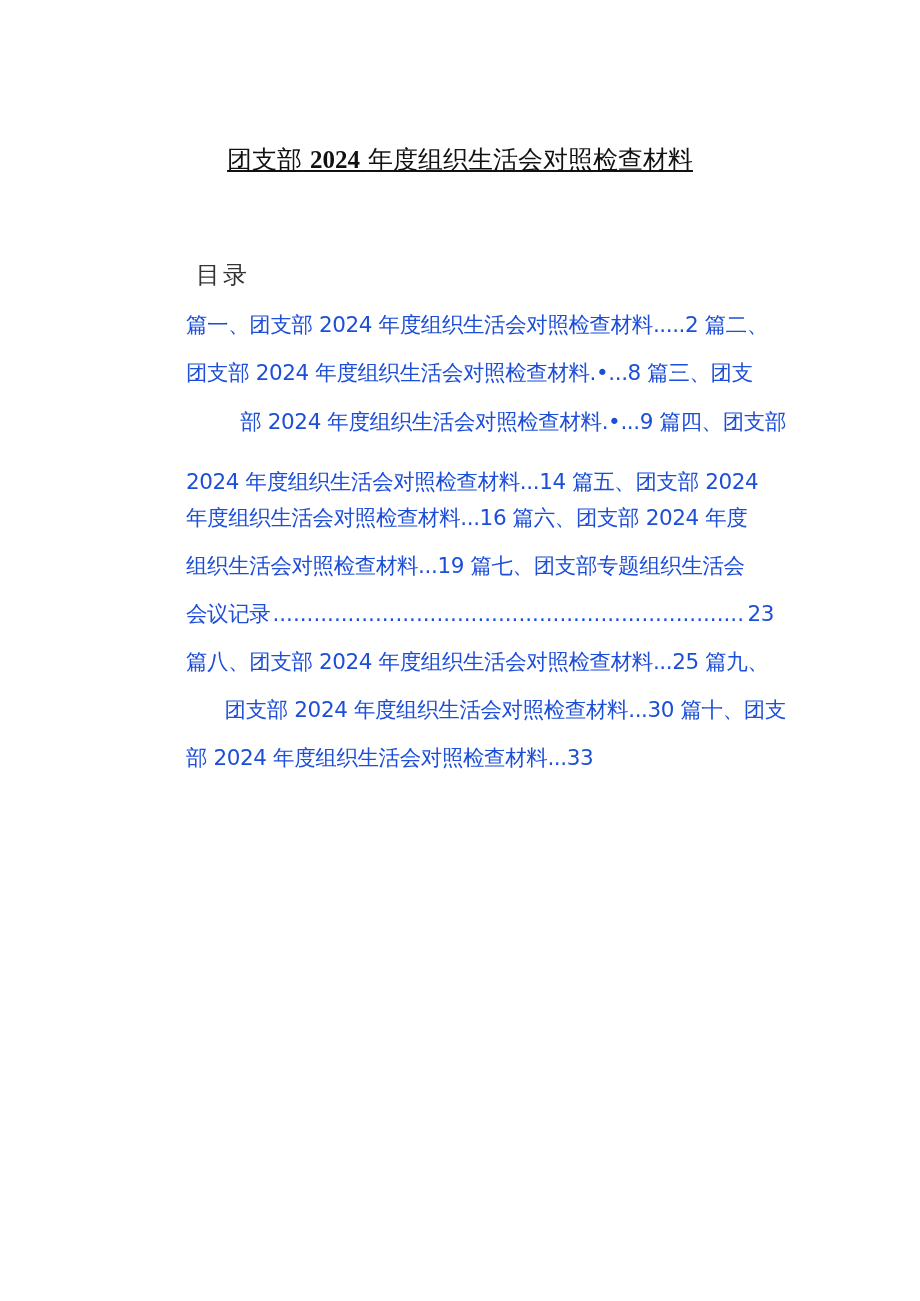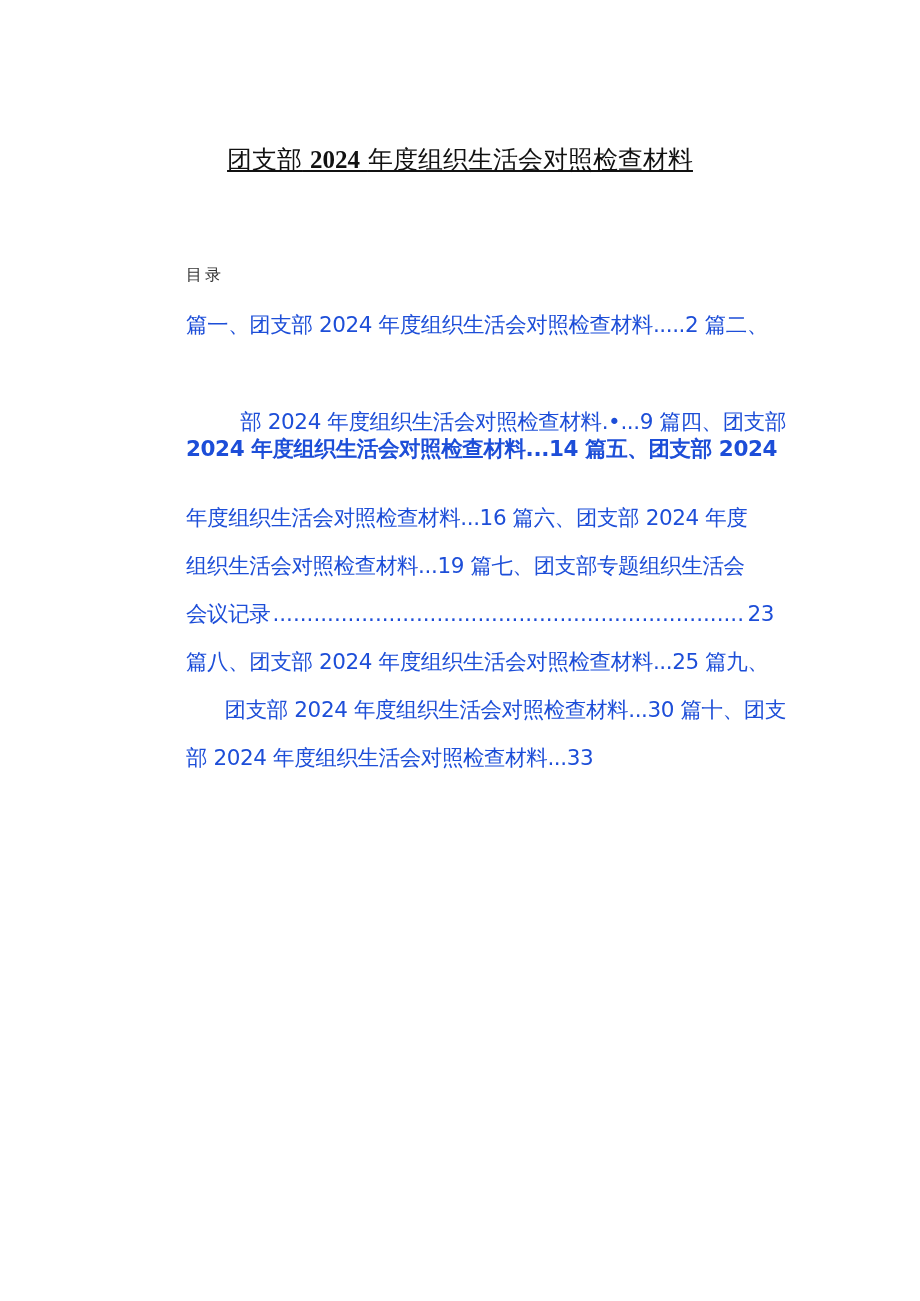--- a/index.html
+++ b/index.html
@@ -36,23 +36,23 @@
       text-decoration: underline;
     }
     .title-line .num {
       font-family: "Liberation Serif", "DejaVu Serif", serif;
       font-weight: bold;
     }
     #title1 { top: 140px; }
     #title2 { top: 192px; }
     .toc-label {
       position: absolute;
-      left: 186px;
+      left: 196px;
       top: 262px;
-      font-size: 16px;
+      font-size: 24px;
       line-height: 26px;
       color: #333333;
       letter-spacing: 3px;
     }
     .toc-line {
       position: absolute;
       left: 186px;
       width: 600px;
       font-size: 21.5px;
       line-height: 30px;
@@ -85,24 +85,27 @@
     <span class="num">2024</span>
     <span>年度组织生活会对照检查材料</span>
   </div>
 
 
   <div class="toc-label">目录</div>
 
   <div class="toc-line" style="top:310px;">
     <span class="seg">篇一、团支部 2024 年度组织生活会对照检查材料.....2 篇二、</span>
   </div>
+  <div class="toc-line" style="top:358px;">
+    <span class="seg">团支部 2024 年度组织生活会对照检查材料.•...8 篇三、团支</span>
+  </div>
   <div class="toc-line" style="top:407px;text-align:right;">
     <span class="seg">部 2024 年度组织生活会对照检查材料.•...9 篇四、团支部</span>
   </div>
-  <div class="toc-line" style="top:434px;font-weight:bold;">
+  <div class="toc-line" style="top:467px;">
     <span class="seg">2024 年度组织生活会对照检查材料...14 篇五、团支部 2024</span>
   </div>
   <div class="toc-line" style="top:503px;">
     <span class="seg">年度组织生活会对照检查材料...16 篇六、团支部 2024 年度</span>
   </div>
   <div class="toc-line" style="top:551px;">
     <span class="seg">组织生活会对照检查材料...19 篇七、团支部专题组织生活会</span>
   </div>
 
   <div class="toc-line leader" style="top:599px; width:588px;">

